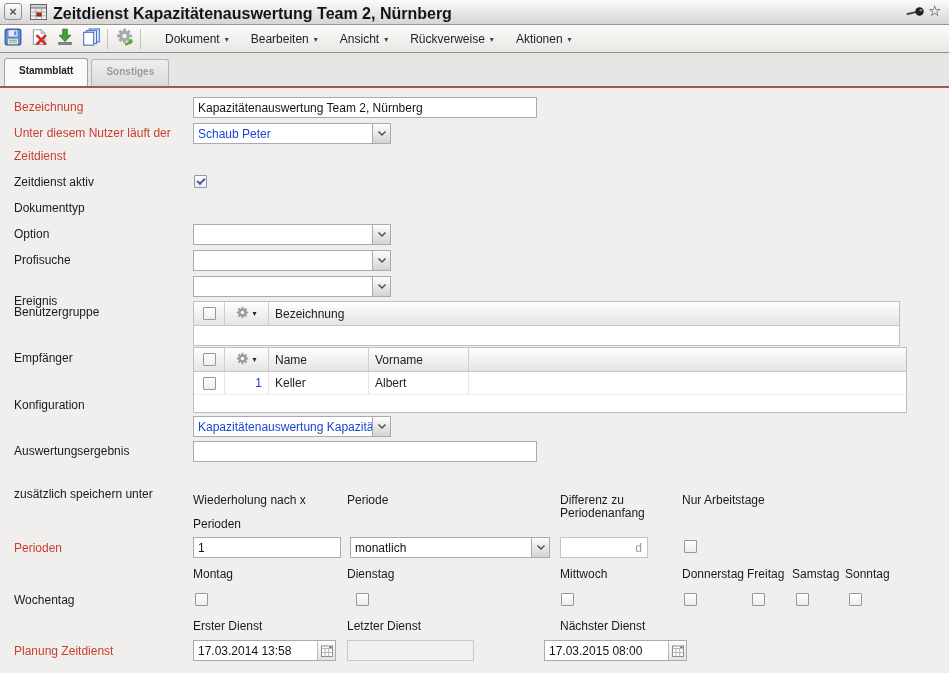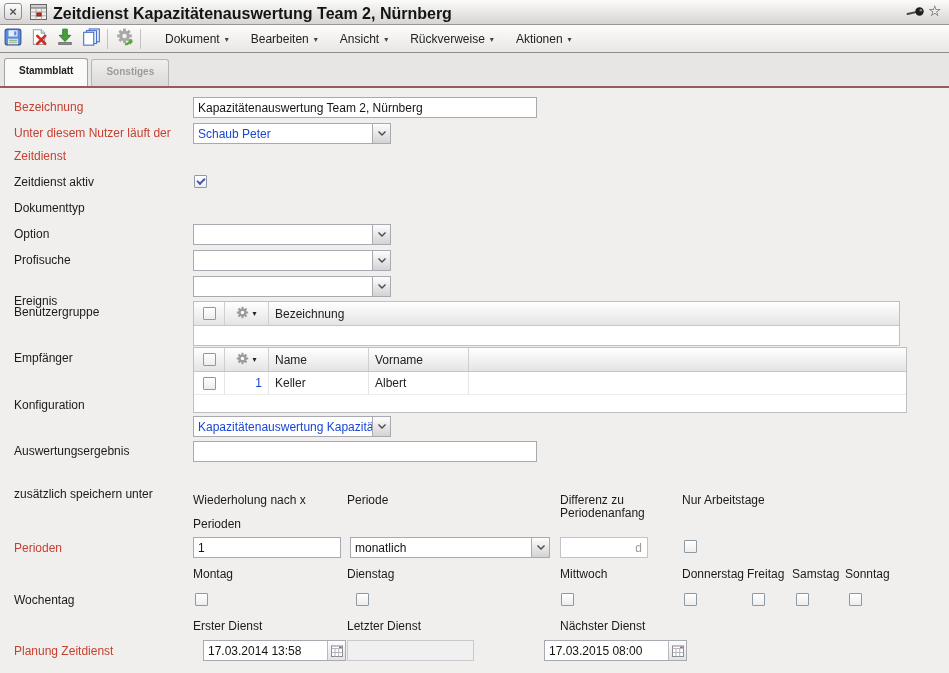--- a/index.html
+++ b/index.html
@@ -365,21 +365,21 @@
   <div class="cbx abs" style="top:593px;left:684px"></div>
   <div class="cbx abs" style="top:593px;left:752px"></div>
   <div class="cbx abs" style="top:593px;left:796px"></div>
   <div class="cbx abs" style="top:593px;left:849px"></div>
 
   <span class="subhdr" style="top:619px;left:193px">Erster Dienst</span>
   <span class="subhdr" style="top:619px;left:347px">Letzter Dienst</span>
   <span class="subhdr" style="top:619px;left:560px">Nächster Dienst</span>
 
   <span class="flabel red" style="top:644px">Planung Zeitdienst</span>
-  <div class="dateinput" style="top:640px;left:203px;width:143px">
+  <div class="dateinput" style="top:640px;left:193px;width:143px">
     <input value="17.03.2014 13:58" style="">
     <span class="cal-btn">
       <svg width="12" height="12" viewBox="0 0 12 12">
         <rect x="0.5" y="1" width="11" height="10.5" fill="#fff" stroke="#8a8a8a"></rect>
         <path d="M0.5 3.6 H11.5 M4 3.6 V11.5 M7.7 3.6 V11.5 M0.5 7.5 H11.5" stroke="#b2b2be" fill="none"></path>
         <rect x="8.2" y="1.6" width="2.4" height="1.4" fill="#cc4433"></rect>
       </svg>
     </span>
   </div>
   <input class="ti disabled" style="top: 640px; left: 347px; width: 127px;">

